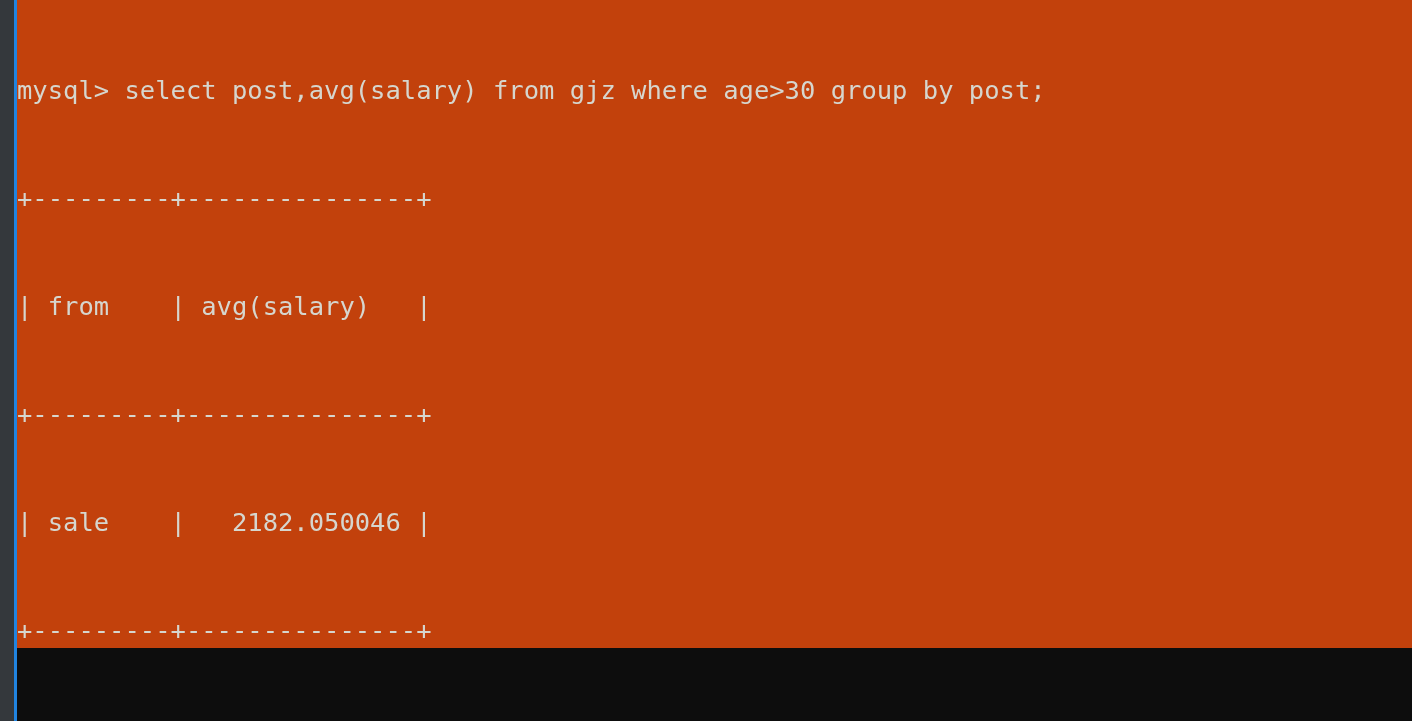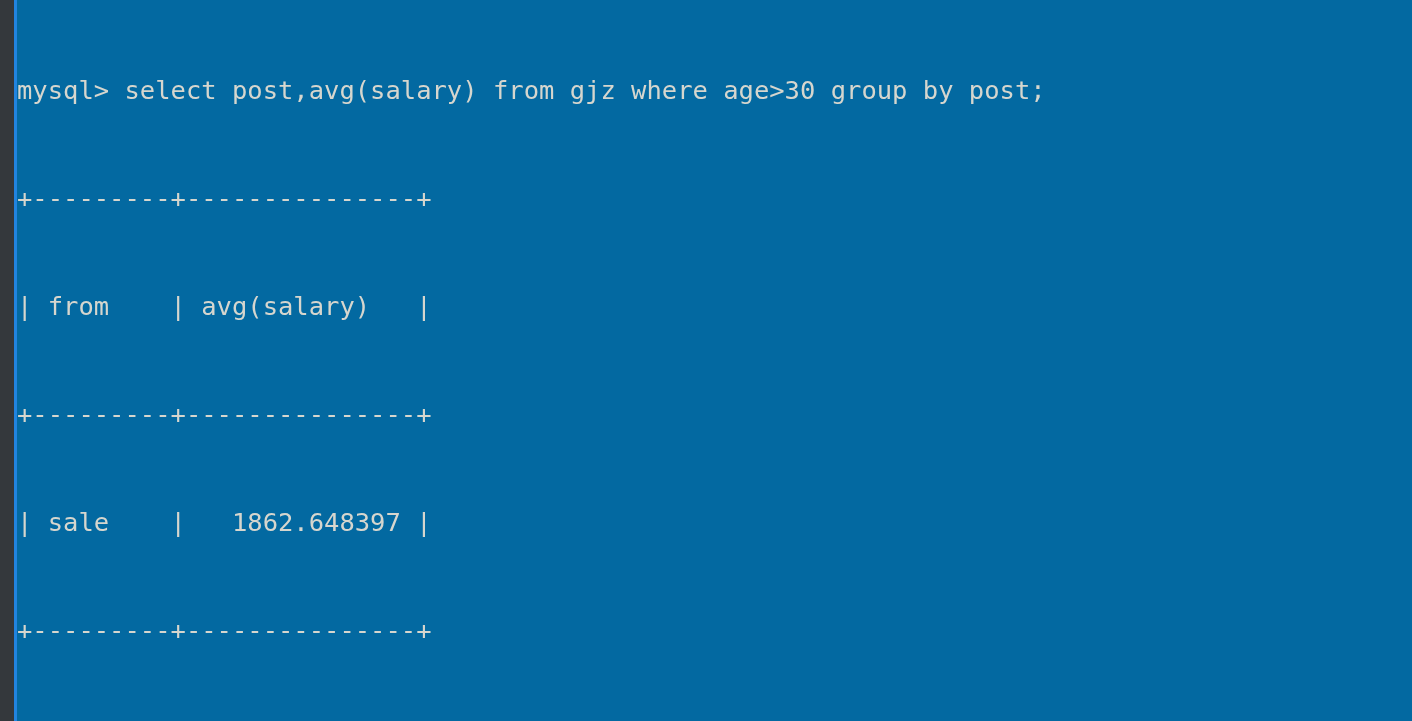--- a/index.html
+++ b/index.html
@@ -29,22 +29,22 @@
     top: 0;
     width: 3px;
     height: 721px;
     background: #2184e0;
   }
   #terminal {
     position: absolute;
     left: 17px;
     top: 0;
     width: 1395px;
-    height: 721px;
-    background: #0369a1;
+    height: 648px;
+    background: #c2410c;
     color: #d6d6ce;
     font-family: "DejaVu Serif", "Liberation Serif", serif;
     font-size: 26px;
     line-height: 36px;
     letter-spacing: 0px;
     white-space: pre;
     overflow: hidden;
   }
   .line {
     display: block;
@@ -62,21 +62,21 @@
 <div id="screen">
 
   <div id="gutter"></div>
   <div id="accent-line"></div>
 
   <div id="terminal">
     <span class="line">mysql&gt; select post,avg(salary) from gjz where age&gt;30 group by post;</span>
     <span class="line">+---------+---------------+</span>
     <span class="line">| from    | avg(salary)   |</span>
     <span class="line">+---------+---------------+</span>
-    <span class="line">| sale    |   1862.648397 |</span>
+    <span class="line">| sale    |   2182.050046 |</span>
     <span class="line">+---------+---------------+</span>
     
     
     
     
     
     
     
     
     

